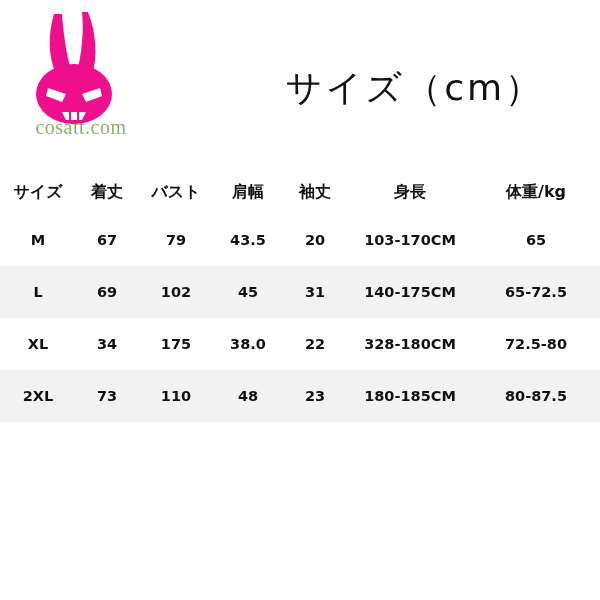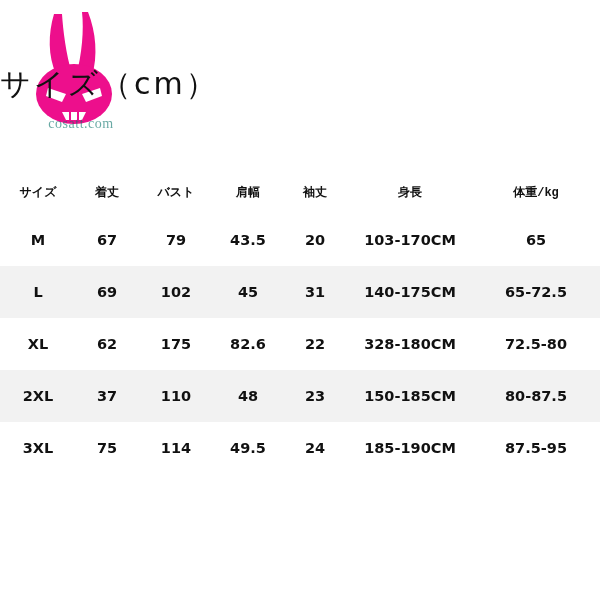--- a/index.html
+++ b/index.html
@@ -30,34 +30,34 @@
     height: 132px;
   }
   .logo svg { display: block; }
   .logo-text {
     position: absolute;
     left: 10px;
     top: 108px;
     width: 106px;
     text-align: center;
     font-family: "Liberation Serif", serif;
-    font-size: 14px;
+    font-size: 20px;
     letter-spacing: 0.5px;
-    color: #0f766e;
+    color: #4d7c0f;
     opacity: 0.62;
   }
 
   
   .title {
     position: absolute;
     left: 0;
     top: 64px;
     width: 544px;
-    text-align: left;
-    font-size: 30px;
+    text-align: right;
+    font-size: 36px;
     font-weight: 400;
     letter-spacing: 3px;
     color: #111111;
     font-family: "DejaVu Sans", "Liberation Sans", sans-serif;
   }
 
   
   .table-wrap {
     position: absolute;
     left: 0;
@@ -75,22 +75,21 @@
     vertical-align: middle;
     font-size: 14.5px;
     font-weight: 700;
     color: #111111;
     padding: 0;
     height: 52px;
     font-family: "DejaVu Sans", "Liberation Sans", sans-serif;
   }
   table.size-table thead th {
     height: 44px;
-    font-size: 12px;
-    font-family: Liberation Mono, monospace;
+    font-size: 16px;
   }
   table.size-table tbody tr.alt {
     background: #f2f2f2;
   }
   
   col.c0 { width: 76px; }
   col.c1 { width: 62px; }
   col.c2 { width: 76px; }
   col.c3 { width: 68px; }
   col.c4 { width: 66px; }
@@ -157,42 +156,33 @@
           <td>L</td>
           <td>69</td>
           <td>102</td>
           <td>45</td>
           <td>31</td>
           <td>140-175CM</td>
           <td>65-72.5</td>
         </tr>
         <tr>
           <td>XL</td>
-          <td>62</td>
+          <td>34</td>
           <td>175</td>
-          <td>82.6</td>
+          <td>38.0</td>
           <td>22</td>
           <td>328-180CM</td>
           <td>72.5-80</td>
         </tr>
         <tr class="alt">
           <td>2XL</td>
-          <td>37</td>
+          <td>73</td>
           <td>110</td>
           <td>48</td>
           <td>23</td>
-          <td>150-185CM</td>
+          <td>180-185CM</td>
           <td>80-87.5</td>
-        </tr>
-        <tr>
-          <td>3XL</td>
-          <td>75</td>
-          <td>114</td>
-          <td>49.5</td>
-          <td>24</td>
-          <td>185-190CM</td>
-          <td>87.5-95</td>
         </tr>
       </tbody>
     </table>
   </div>
 
 </div>
 
 </body></html>

